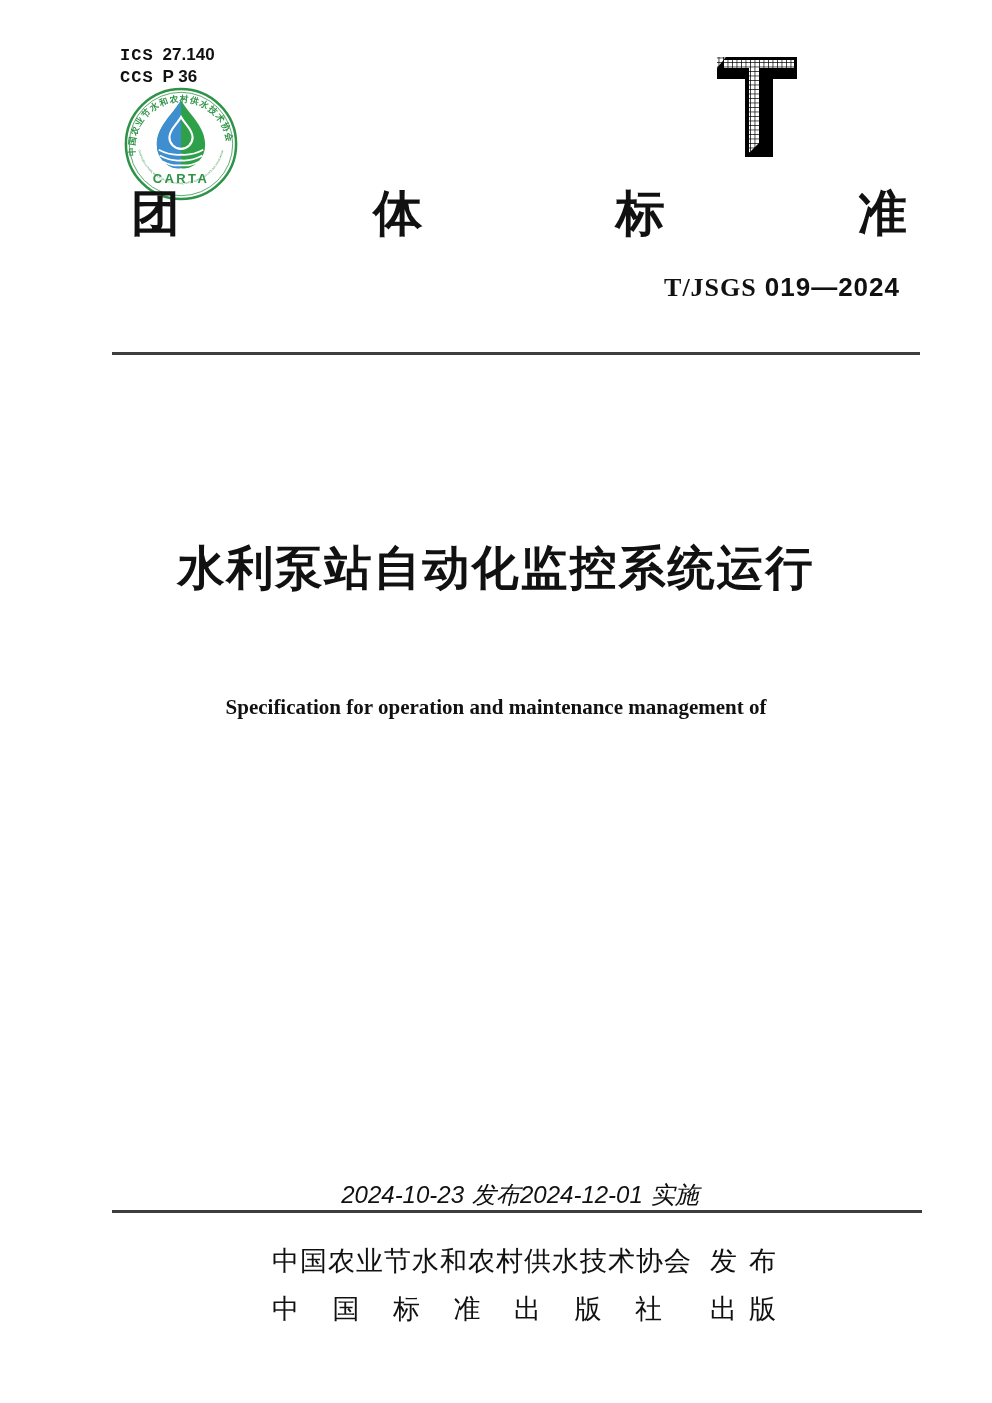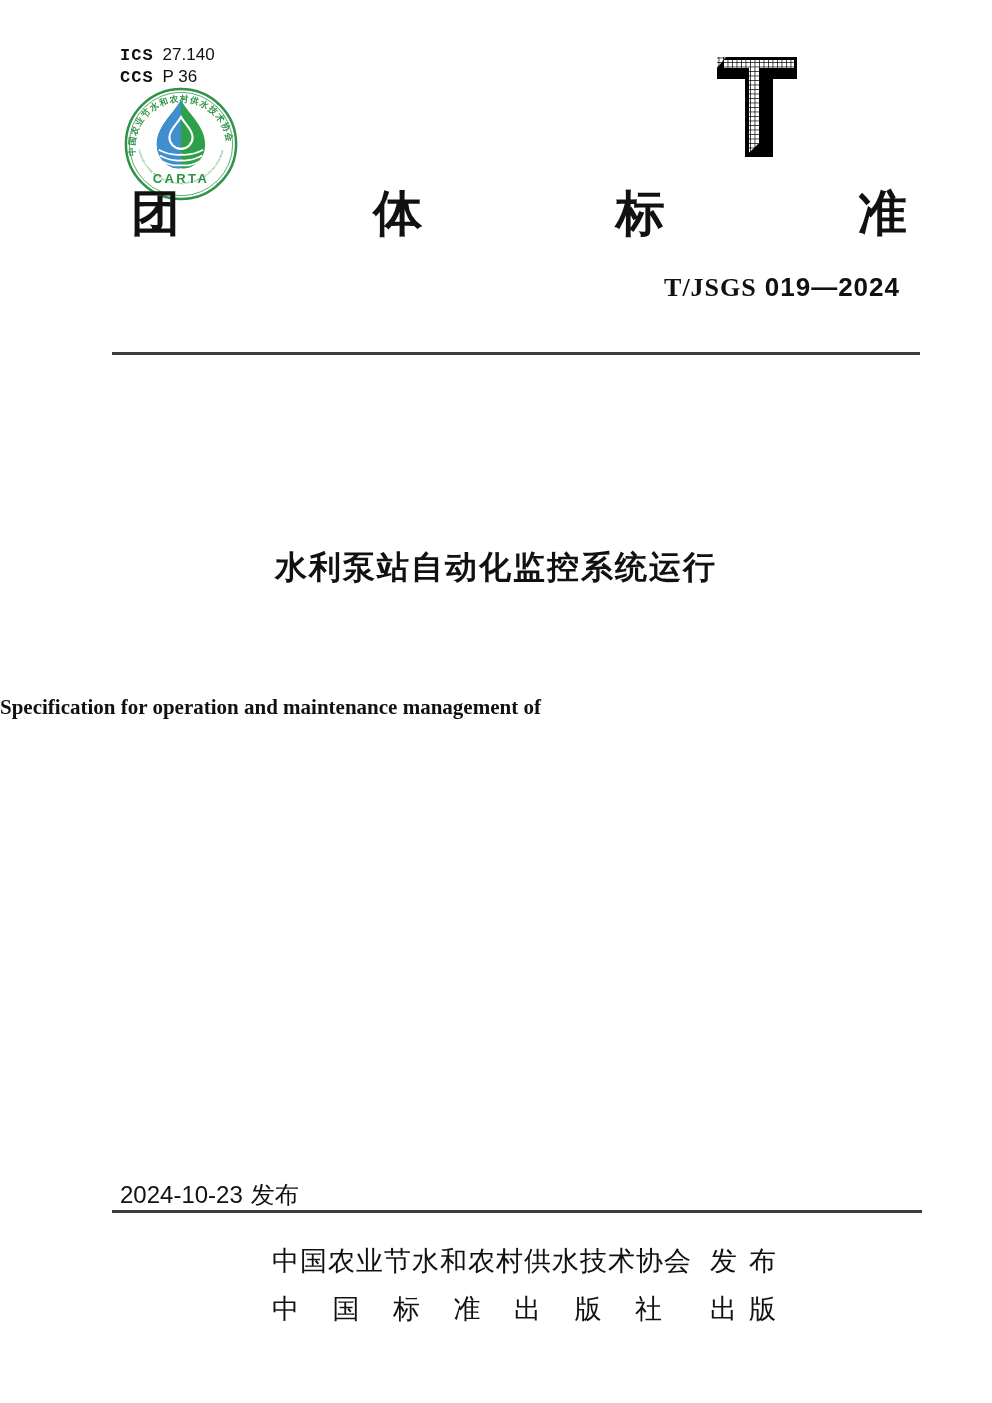--- a/index.html
+++ b/index.html
@@ -4,21 +4,21 @@
 <style>
   html,body{margin:0;padding:0;background:#888;}
   #page{
     position:relative;width:992px;height:1403px;background:#ffffff;
     font-family:"Liberation Sans","DejaVu Sans",sans-serif;color:#111;
     overflow:hidden;margin:0 auto;
   }
   
   .ics-block{position:absolute;left:120px;top:44px;line-height:21px;font-size:17px;}
   .ics-block .lbl{font-family:Liberation Mono, monospace;font-weight:bold;letter-spacing:1px;}
-  .ics-block .val{font-weight:normal;margin-left:9px;}
+  .ics-block .val{font-weight:bold;margin-left:9px;}
   
   .assoc-logo{position:absolute;left:123px;top:86px;width:116px;height:116px;}
   
   .banner{
     position:absolute;left:131px;top:184px;width:776px;
     display:flex;justify-content:space-between;
     font-size:49px;font-weight:bold;line-height:58px;
   }
   
   .t-mark{position:absolute;left:714px;top:53px;width:86px;height:110px;}
@@ -28,29 +28,29 @@
     letter-spacing:1px;white-space:nowrap;
   }
   .std-number .prefix{font-family:"Liberation Serif","DejaVu Serif",serif;}
   .std-number .num{font-family:"Liberation Sans","DejaVu Sans",sans-serif;margin-left:8px;}
   .rule{position:absolute;background:#3d3d3d;height:3px;}
   .rule-top{left:112px;top:352px;width:808px;}
   .rule-bottom{left:112px;top:1210px;width:810px;}
   
   .title-cn{
     position:absolute;left:0;top:536px;width:100%;text-align:center;
-    font-size:32px;font-weight:bold;line-height:63px;letter-spacing:2px;
+    font-size:47px;font-weight:bold;line-height:63px;letter-spacing:2px;
   }
   .title-en{
-    position:absolute;left:0;top:688px;width:100%;text-align:left;
+    position:absolute;left:0;top:688px;width:100%;text-align:center;
     font-family:"Liberation Serif","DejaVu Serif",serif;
     font-size:21px;font-weight:bold;line-height:39px;
   }
   
-  .date-row{position:absolute;left:120px;top:1179px;width:800px;font-size:24px;display:flex;justify-content:flex-start;}
+  .date-row{position:absolute;left:120px;top:1179px;width:800px;font-size:24px;display:flex;justify-content:center;font-style:italic;}
   .date-item{white-space:nowrap;}
   .date-item .cn{margin-left:8px;}
   
   .pub-row1-name{position:absolute;left:272px;top:1243px;width:390px;font-size:27px;white-space:nowrap;letter-spacing:1px;}
   .pub-row1-action{position:absolute;left:710px;top:1243px;width:66px;display:flex;justify-content:space-between;font-size:27px;}
   .pub-row2-name{position:absolute;left:272px;top:1291px;width:390px;display:flex;justify-content:space-between;font-size:27px;}
   .pub-row2-action{position:absolute;left:710px;top:1291px;width:66px;display:flex;justify-content:space-between;font-size:27px;}
 </style>
 </head>
 <body>
@@ -124,20 +124,23 @@
   </div>
 
   <div class="title-en">
     <div>Specification for operation and maintenance management of</div>
   </div>
 
   <div class="date-row">
     <div class="date-item">
       <span>2024-10-23</span><span class="cn">发布</span>
     </div>
+    <div class="date-item">
+      <span>2024-12-01</span><span class="cn">实施</span>
+    </div>
   </div>
 
   <div class="rule rule-bottom"></div>
 
   <div class="pub-row1-name">中国农业节水和农村供水技术协会</div>
   <div class="pub-row1-action">
     <span>发</span>
     <span>布</span>
   </div>
 

